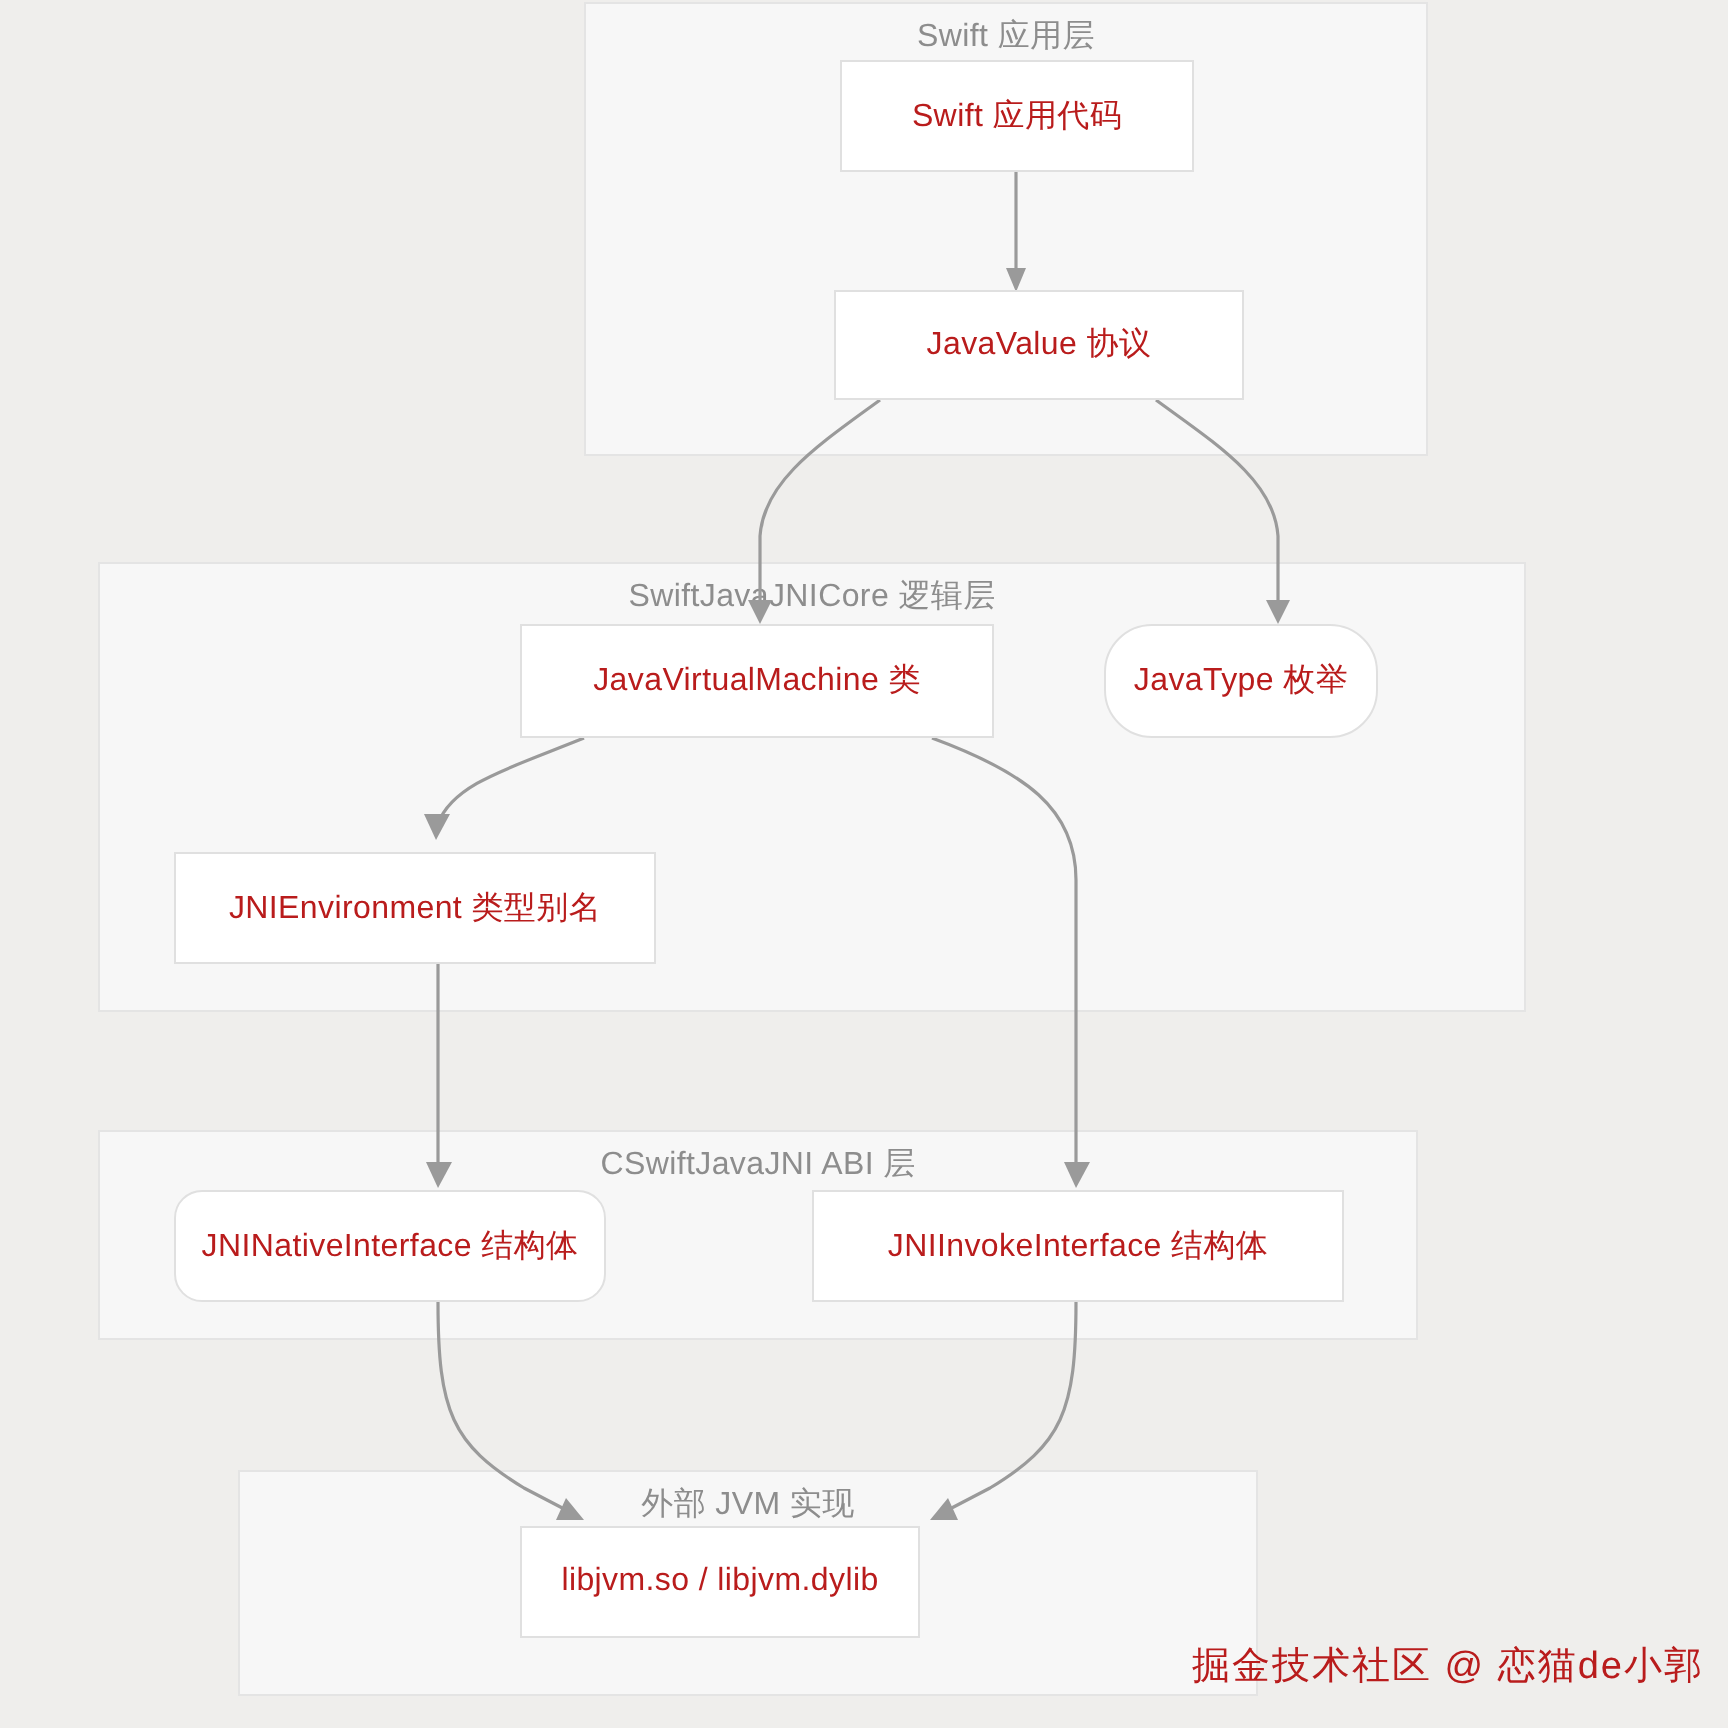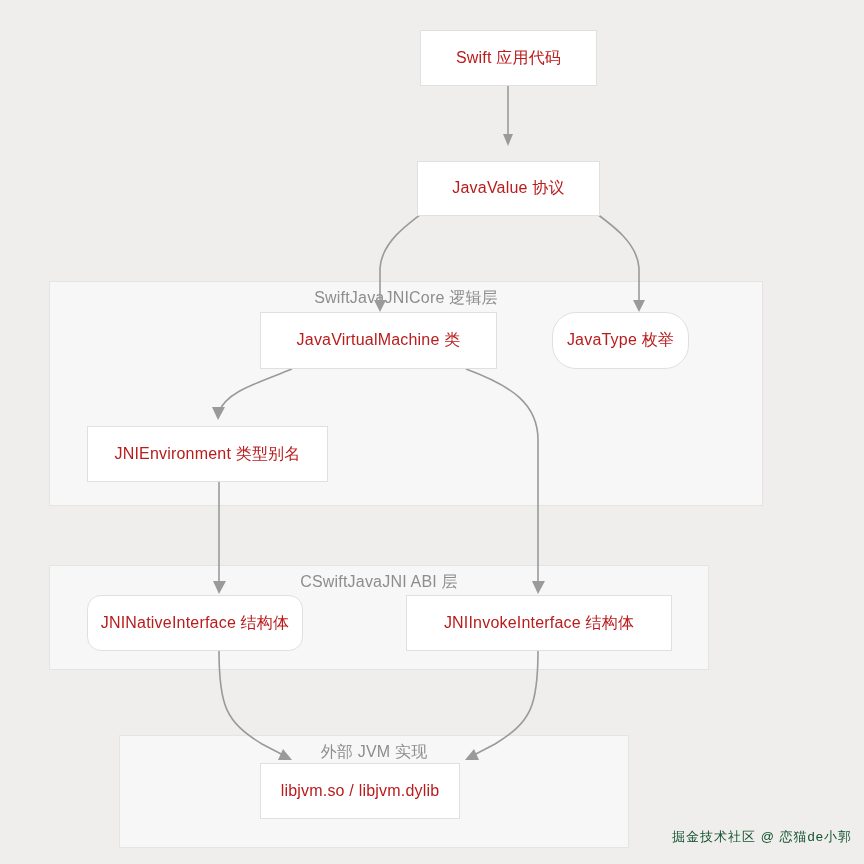--- a/index.html
+++ b/index.html
@@ -63,31 +63,34 @@
     stroke: #9a9a9a;
     stroke-width: 1.6;
   }
   .edge-head {
     fill: #9a9a9a;
   }
   .watermark {
     position: absolute;
     right: 12px;
     bottom: 18px;
-    font-size: 13px;
-    color: #14532d;
+    font-size: 19px;
+    color: #b91c1c;
     white-space: nowrap;
     letter-spacing: 1px;
   }
 </style>
 </head>
 <body>
 
 <div id="diagram">
 
+  <div class="layer" style="left:292px; top:1px; width:422px; height:227px;">
+    <div class="layer-title">Swift 应用层</div>
+  </div>
 
   <div class="layer" style="left:49px; top:281px; width:714px; height:225px;">
     <div class="layer-title">SwiftJavaJNICore 逻辑层</div>
   </div>
 
   <div class="layer" style="left:49px; top:565px; width:660px; height:105px;">
     <div class="layer-title">CSwiftJavaJNI ABI 层</div>
   </div>
 
   <div class="layer" style="left:119px; top:735px; width:510px; height:113px;">
@@ -132,21 +135,21 @@
     </g>
 
     <g>
       <path class="edge-path" d="M538,651 C538,706 531,722 495,744 L472,756"></path>
       <polygon class="edge-head" points="465,760 479,760 474,749"></polygon>
     </g>
   </svg>
 
   <div class="node" style="left:420px; top:30px; width:177px; height:56px;">Swift 应用代码</div>
 
-  <div class="node" style="left:417px; top:161px; width:183px; height:55px;">JavaValue 协议</div>
+  <div class="node" style="left:417px; top:145px; width:205px; height:55px;">JavaValue 协议</div>
 
   <div class="node" style="left:260px; top:312px; width:237px; height:57px;">JavaVirtualMachine 类</div>
 
   <div class="node" style="left:552px; top:312px; width:137px; height:57px;border-radius:24px;">JavaType 枚举</div>
 
   <div class="node" style="left:87px; top:426px; width:241px; height:56px;">JNIEnvironment 类型别名</div>
 
   <div class="node" style="left:87px; top:595px; width:216px; height:56px;border-radius:14px;">JNINativeInterface 结构体</div>
 
   <div class="node" style="left:406px; top:595px; width:266px; height:56px;">JNIInvokeInterface 结构体</div>

